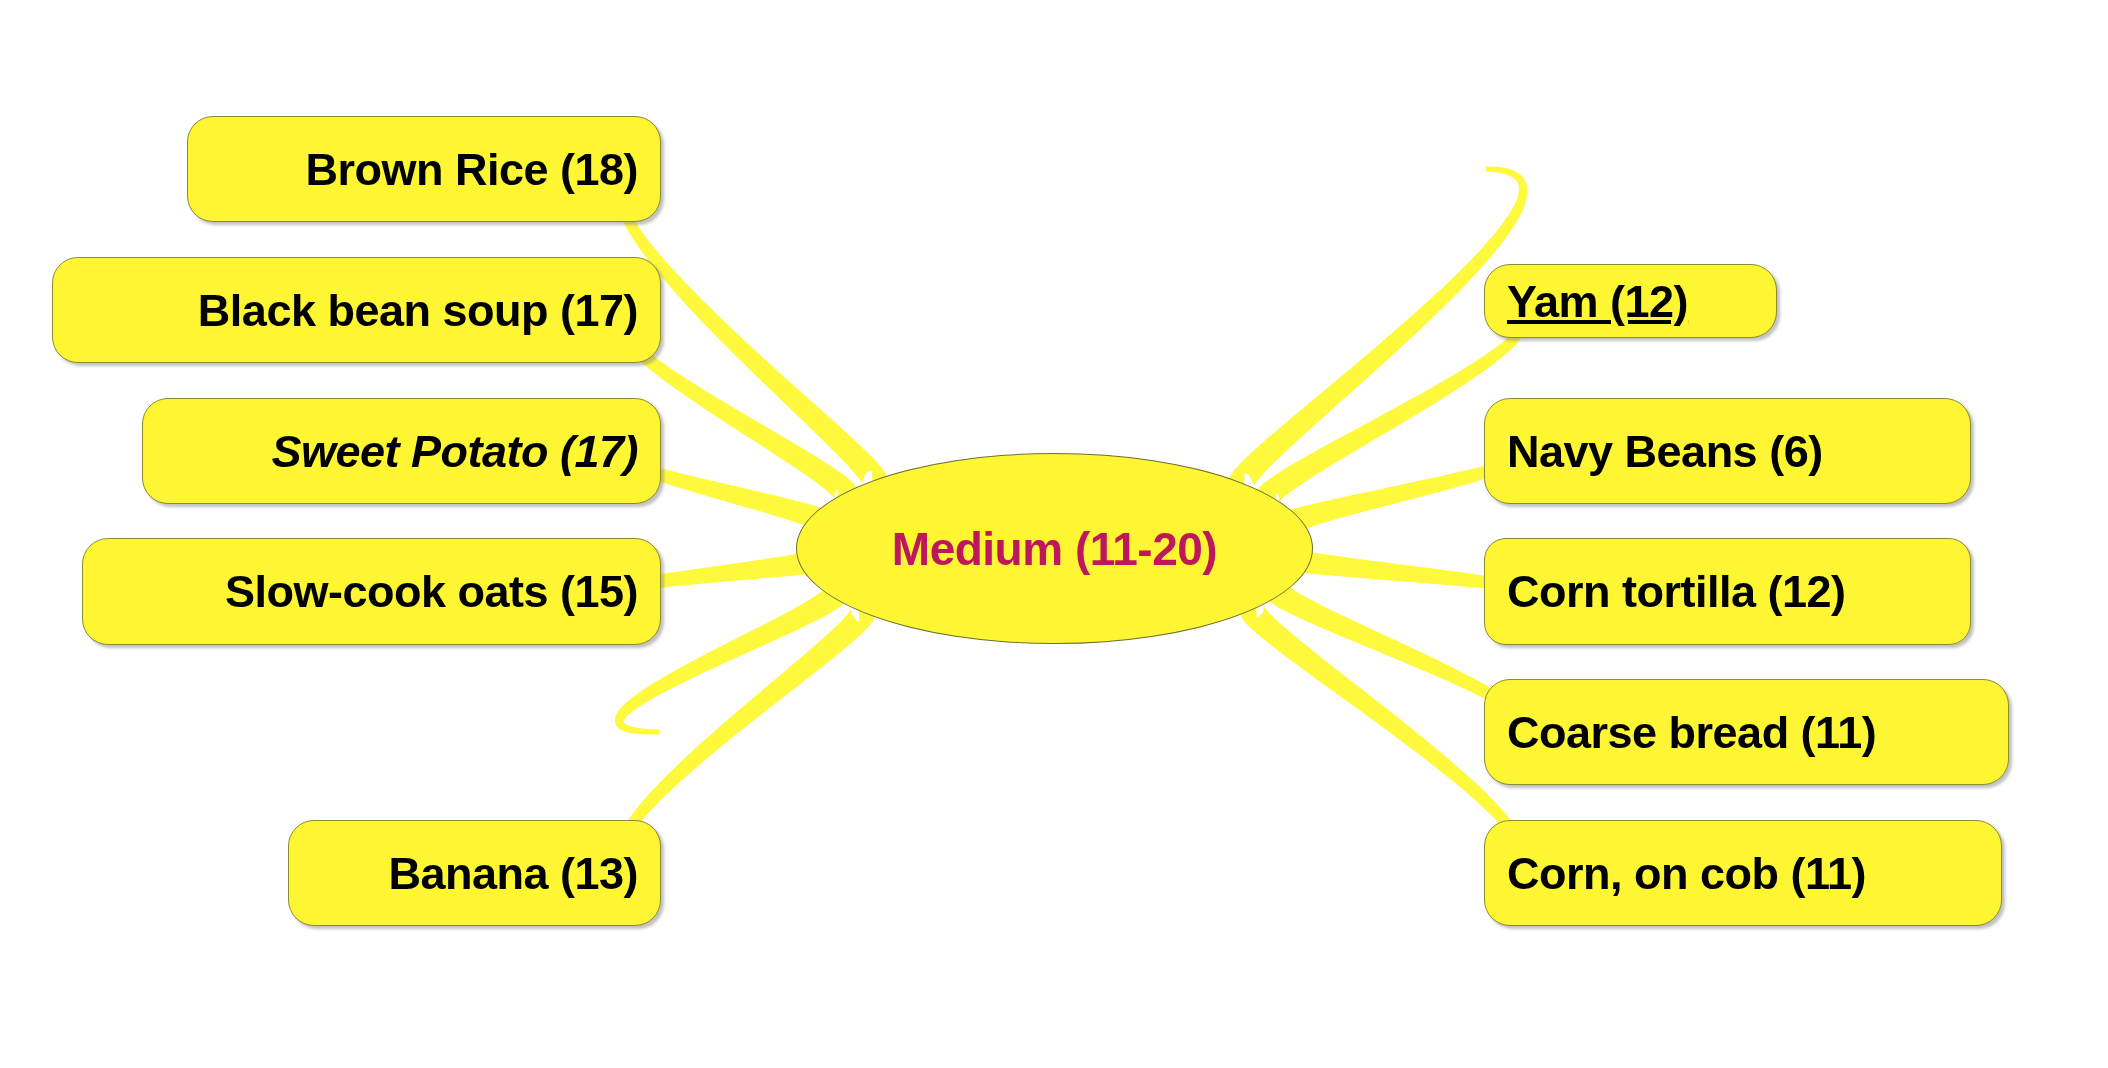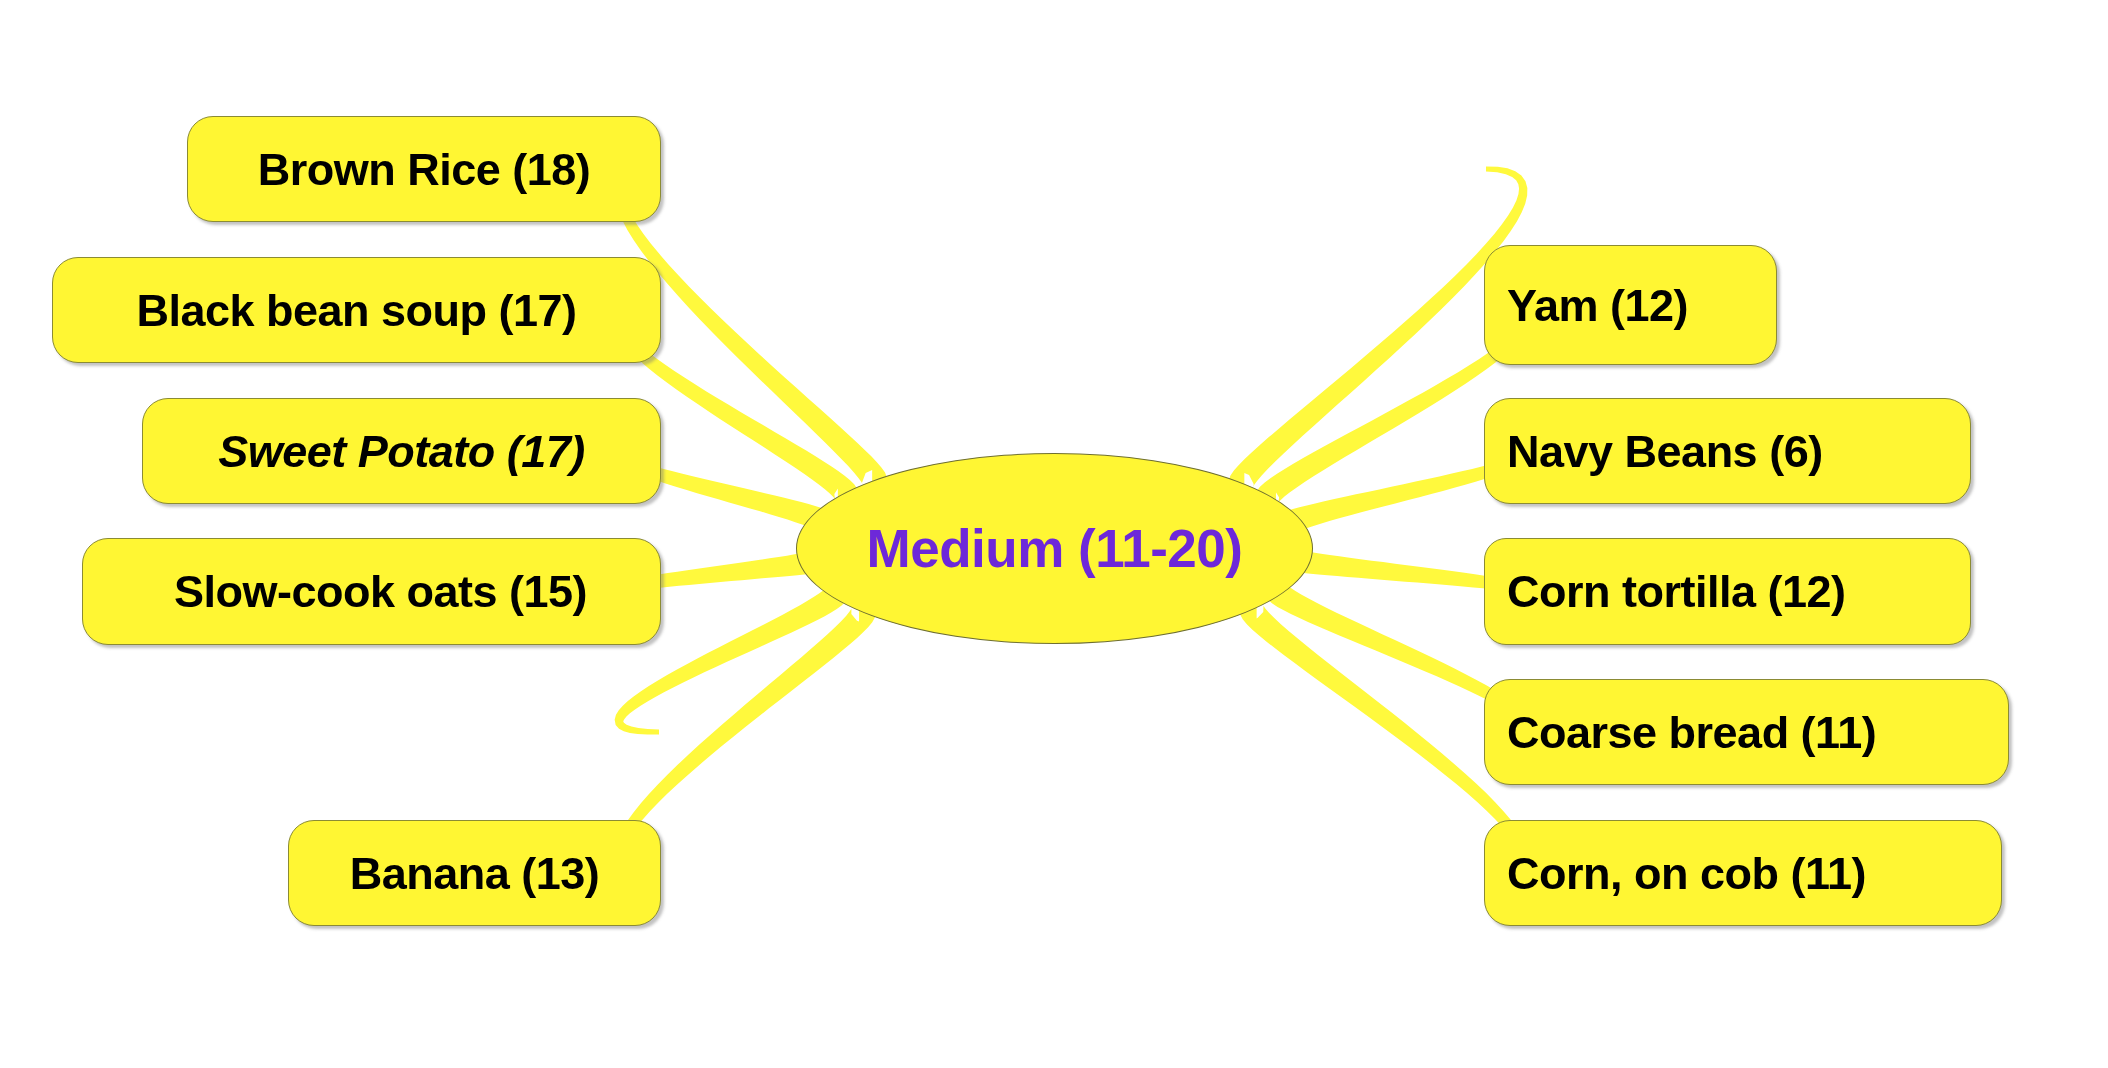--- a/index.html
+++ b/index.html
@@ -41,38 +41,38 @@
   }
   .node-label {
     font-family: "Liberation Sans", sans-serif;
     font-weight: bold;
     font-size: 45px;
     line-height: 1;
     color: #000000;
     white-space: nowrap;
     letter-spacing: -0.5px;
   }
-  .node-box.align-center { justify-content: center; }
+  .node-box.align-center { justify-content: flex-end; }
 
   .center-node {
     position: absolute;
     box-sizing: border-box;
     background: #fff633;
     border: 1.5px solid #6f6f30;
     border-radius: 50%;
     display: flex;
     align-items: center;
     justify-content: center;
     z-index: 6;
   }
   .center-label {
     font-family: "Liberation Sans", sans-serif;
     font-weight: bold;
-    font-size: 53px;
-    color: #6d28d9;
+    font-size: 46px;
+    color: #be185d;
     white-space: nowrap;
     letter-spacing: -0.5px;
   }
 </style>
 </head>
 <body>
 
 <div id="canvas">
 
   <svg id="edges" viewBox="0 0 2108 1068" xmlns="http://www.w3.org/2000/svg">
@@ -103,21 +103,21 @@
     <span class="node-label">Slow-cook oats (15)</span>
   </div>
   <div class="node-box align-center" style="left: 288px; top: 820px; width: 373px; height: 106px;">
     <span class="node-label">Banana (13)</span>
   </div>
 
   <div class="center-node" style="left: 796px; top: 453px; width: 517px; height: 191px;">
     <span class="center-label">Medium (11-20)</span>
   </div>
 
-  <div class="node-box align-left" style="left: 1484px; top: 245px; width: 293px; height: 120px;">
+  <div class="node-box align-left" style="left: 1484px; top: 264px; width: 293px; height: 74px; text-decoration: underline;">
     <span class="node-label">Yam (12)</span>
   </div>
   <div class="node-box align-left" style="left: 1484px; top: 398px; width: 487px; height: 106px;">
     <span class="node-label">Navy Beans (6)</span>
   </div>
   <div class="node-box align-left" style="left: 1484px; top: 538px; width: 487px; height: 107px; border-radius: 22px;">
     <span class="node-label">Corn tortilla (12)</span>
   </div>
   <div class="node-box align-left" style="left: 1484px; top: 679px; width: 525px; height: 106px;">
     <span class="node-label">Coarse bread (11)</span>

